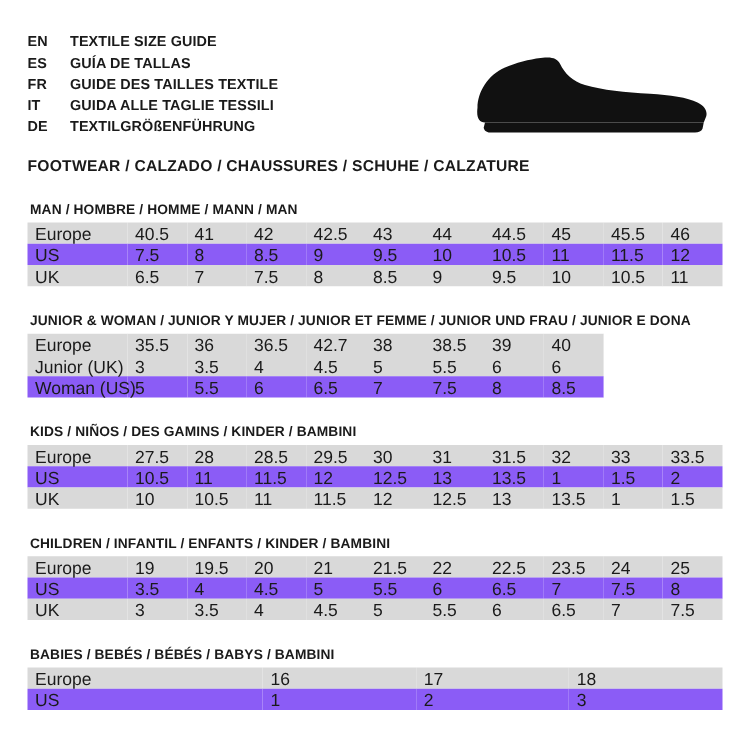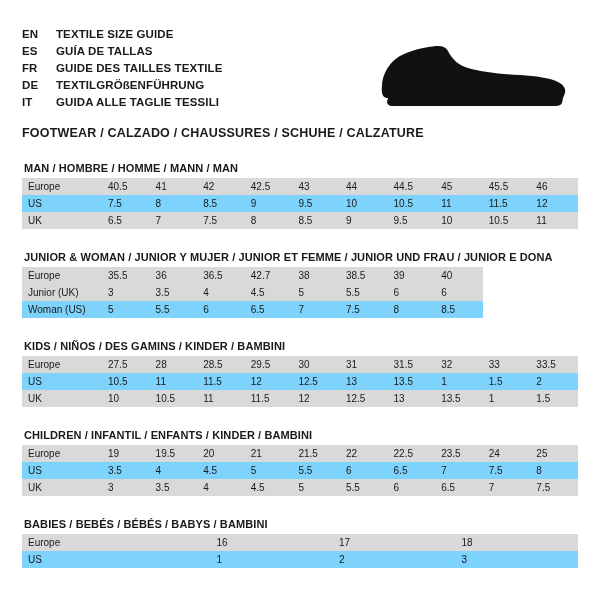--- a/index.html
+++ b/index.html
@@ -70,31 +70,31 @@
   .section-title {
     font-size: 11px;
     font-weight: bold;
     letter-spacing: 0.1px;
     margin-bottom: 4px;
     padding-left: 2px;
   }
   table {
     border-collapse: collapse;
     table-layout: fixed;
-    font-size: 10px;
+    font-size: 14px;
   }
   table.full { width: 556px; }
   td {
     height: 17px;
     padding: 0 0 0 6px;
     vertical-align: middle;
     white-space: nowrap;
   }
   tr.shaded td { background: #d9d9d9; }
-  tr.plain td { background: #7dd3fc; }
+  tr.plain td { background: #8b5cf6; }
   td.label {
     width: 80px;
   }
 </style>
 </head>
 <body>
 
 <div class="page">
 
   <div class="header">
@@ -105,26 +105,26 @@
         </div>
         <div class="lang-row">
           <span class="lang-code">ES</span>
           <span class="lang-text">GUÍA DE TALLAS</span>
         </div>
         <div class="lang-row">
           <span class="lang-code">FR</span>
           <span class="lang-text">GUIDE DES TAILLES TEXTILE</span>
         </div>
         <div class="lang-row">
+          <span class="lang-code">IT</span>
+          <span class="lang-text">GUIDA ALLE TAGLIE TESSILI</span>
+        </div>
+        <div class="lang-row">
           <span class="lang-code">DE</span>
           <span class="lang-text">TEXTILGRÖßENFÜHRUNG</span>
-        </div>
-        <div class="lang-row">
-          <span class="lang-code">IT</span>
-          <span class="lang-text">GUIDA ALLE TAGLIE TESSILI</span>
         </div>
       </div>
     <div class="shoe-wrap">
       <svg viewBox="0 0 200 80" width="200" height="80" aria-hidden="true">
         <path fill="#111111" d="M12 56 C12 44 20 30 34 24 C46 19 56 17 66 16 C72 15.5 76 17 78 21 C82 29 88 35 98 38 C112 42 130 44 150 45 C166 46 180 48 188 52 C194 55 196 59 195 63 L193 68 L18 68 C13 68 11 64 12 56 Z"></path>
         <path fill="#111111" d="M18 68 L193 68 L192 73 C191 75 189 76 186 76 L22 76 C19 76 17 74 17 72 Z"></path>
       </svg>
     </div>
   </div>
 

